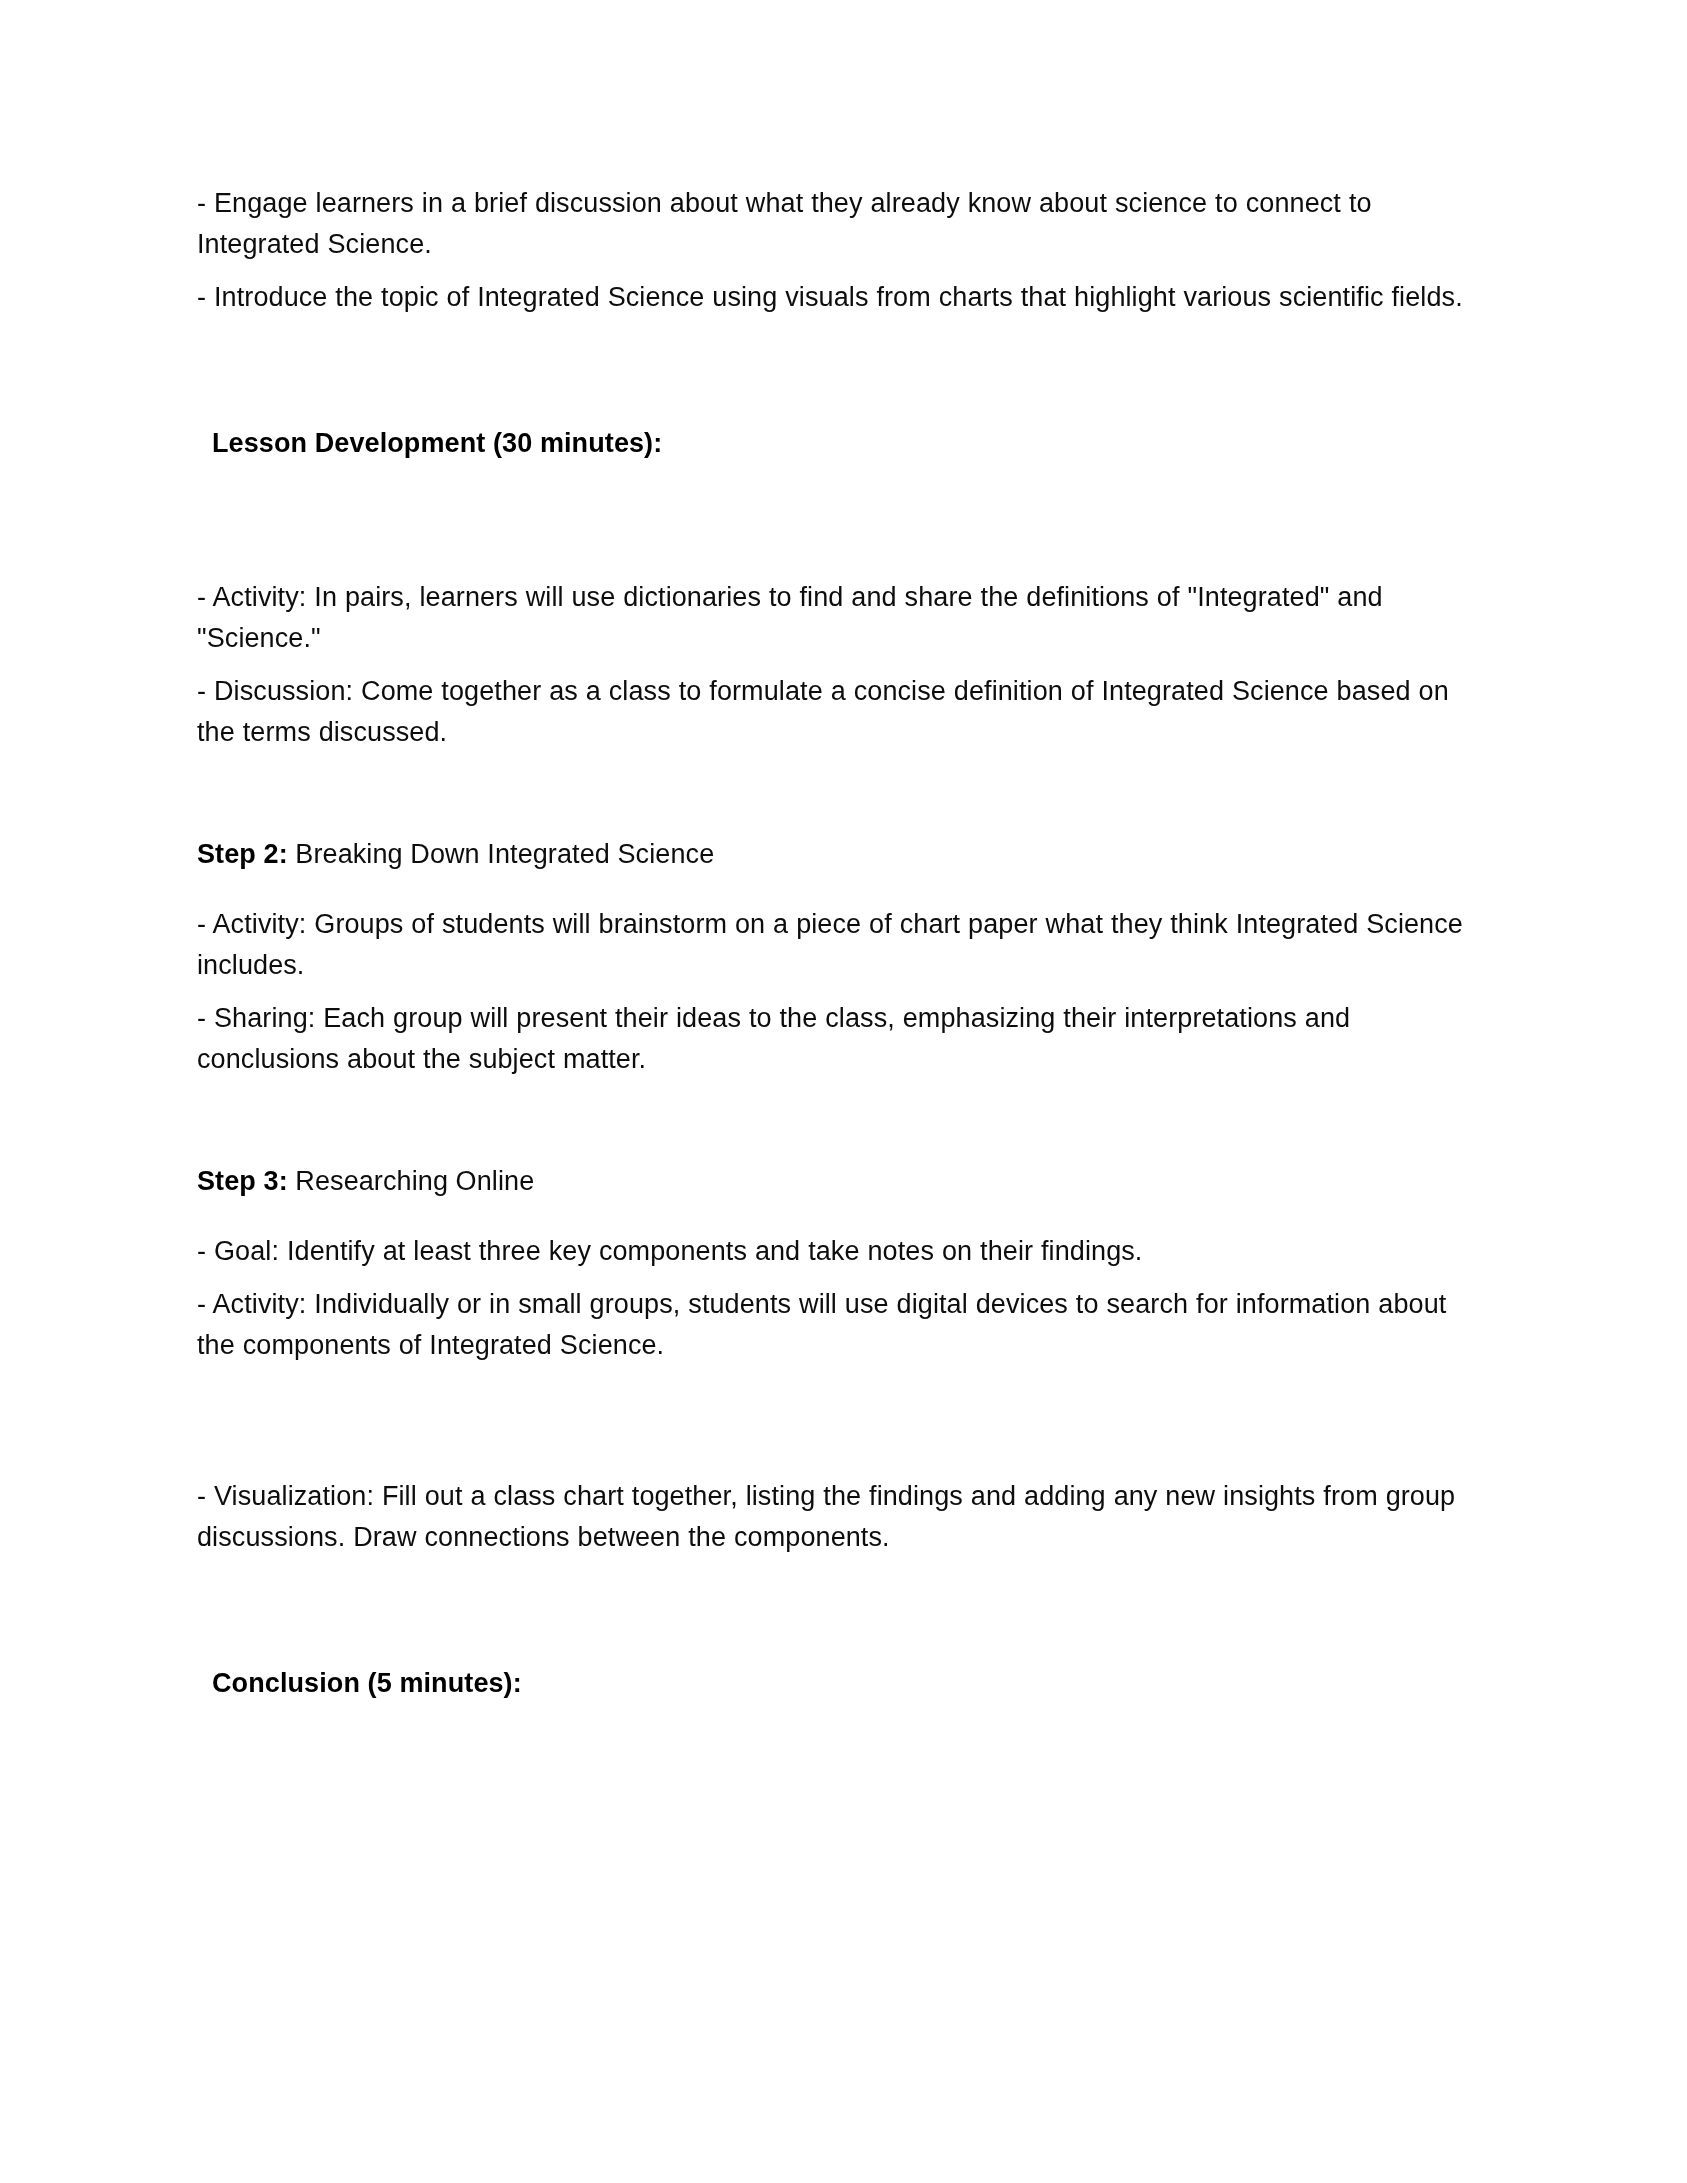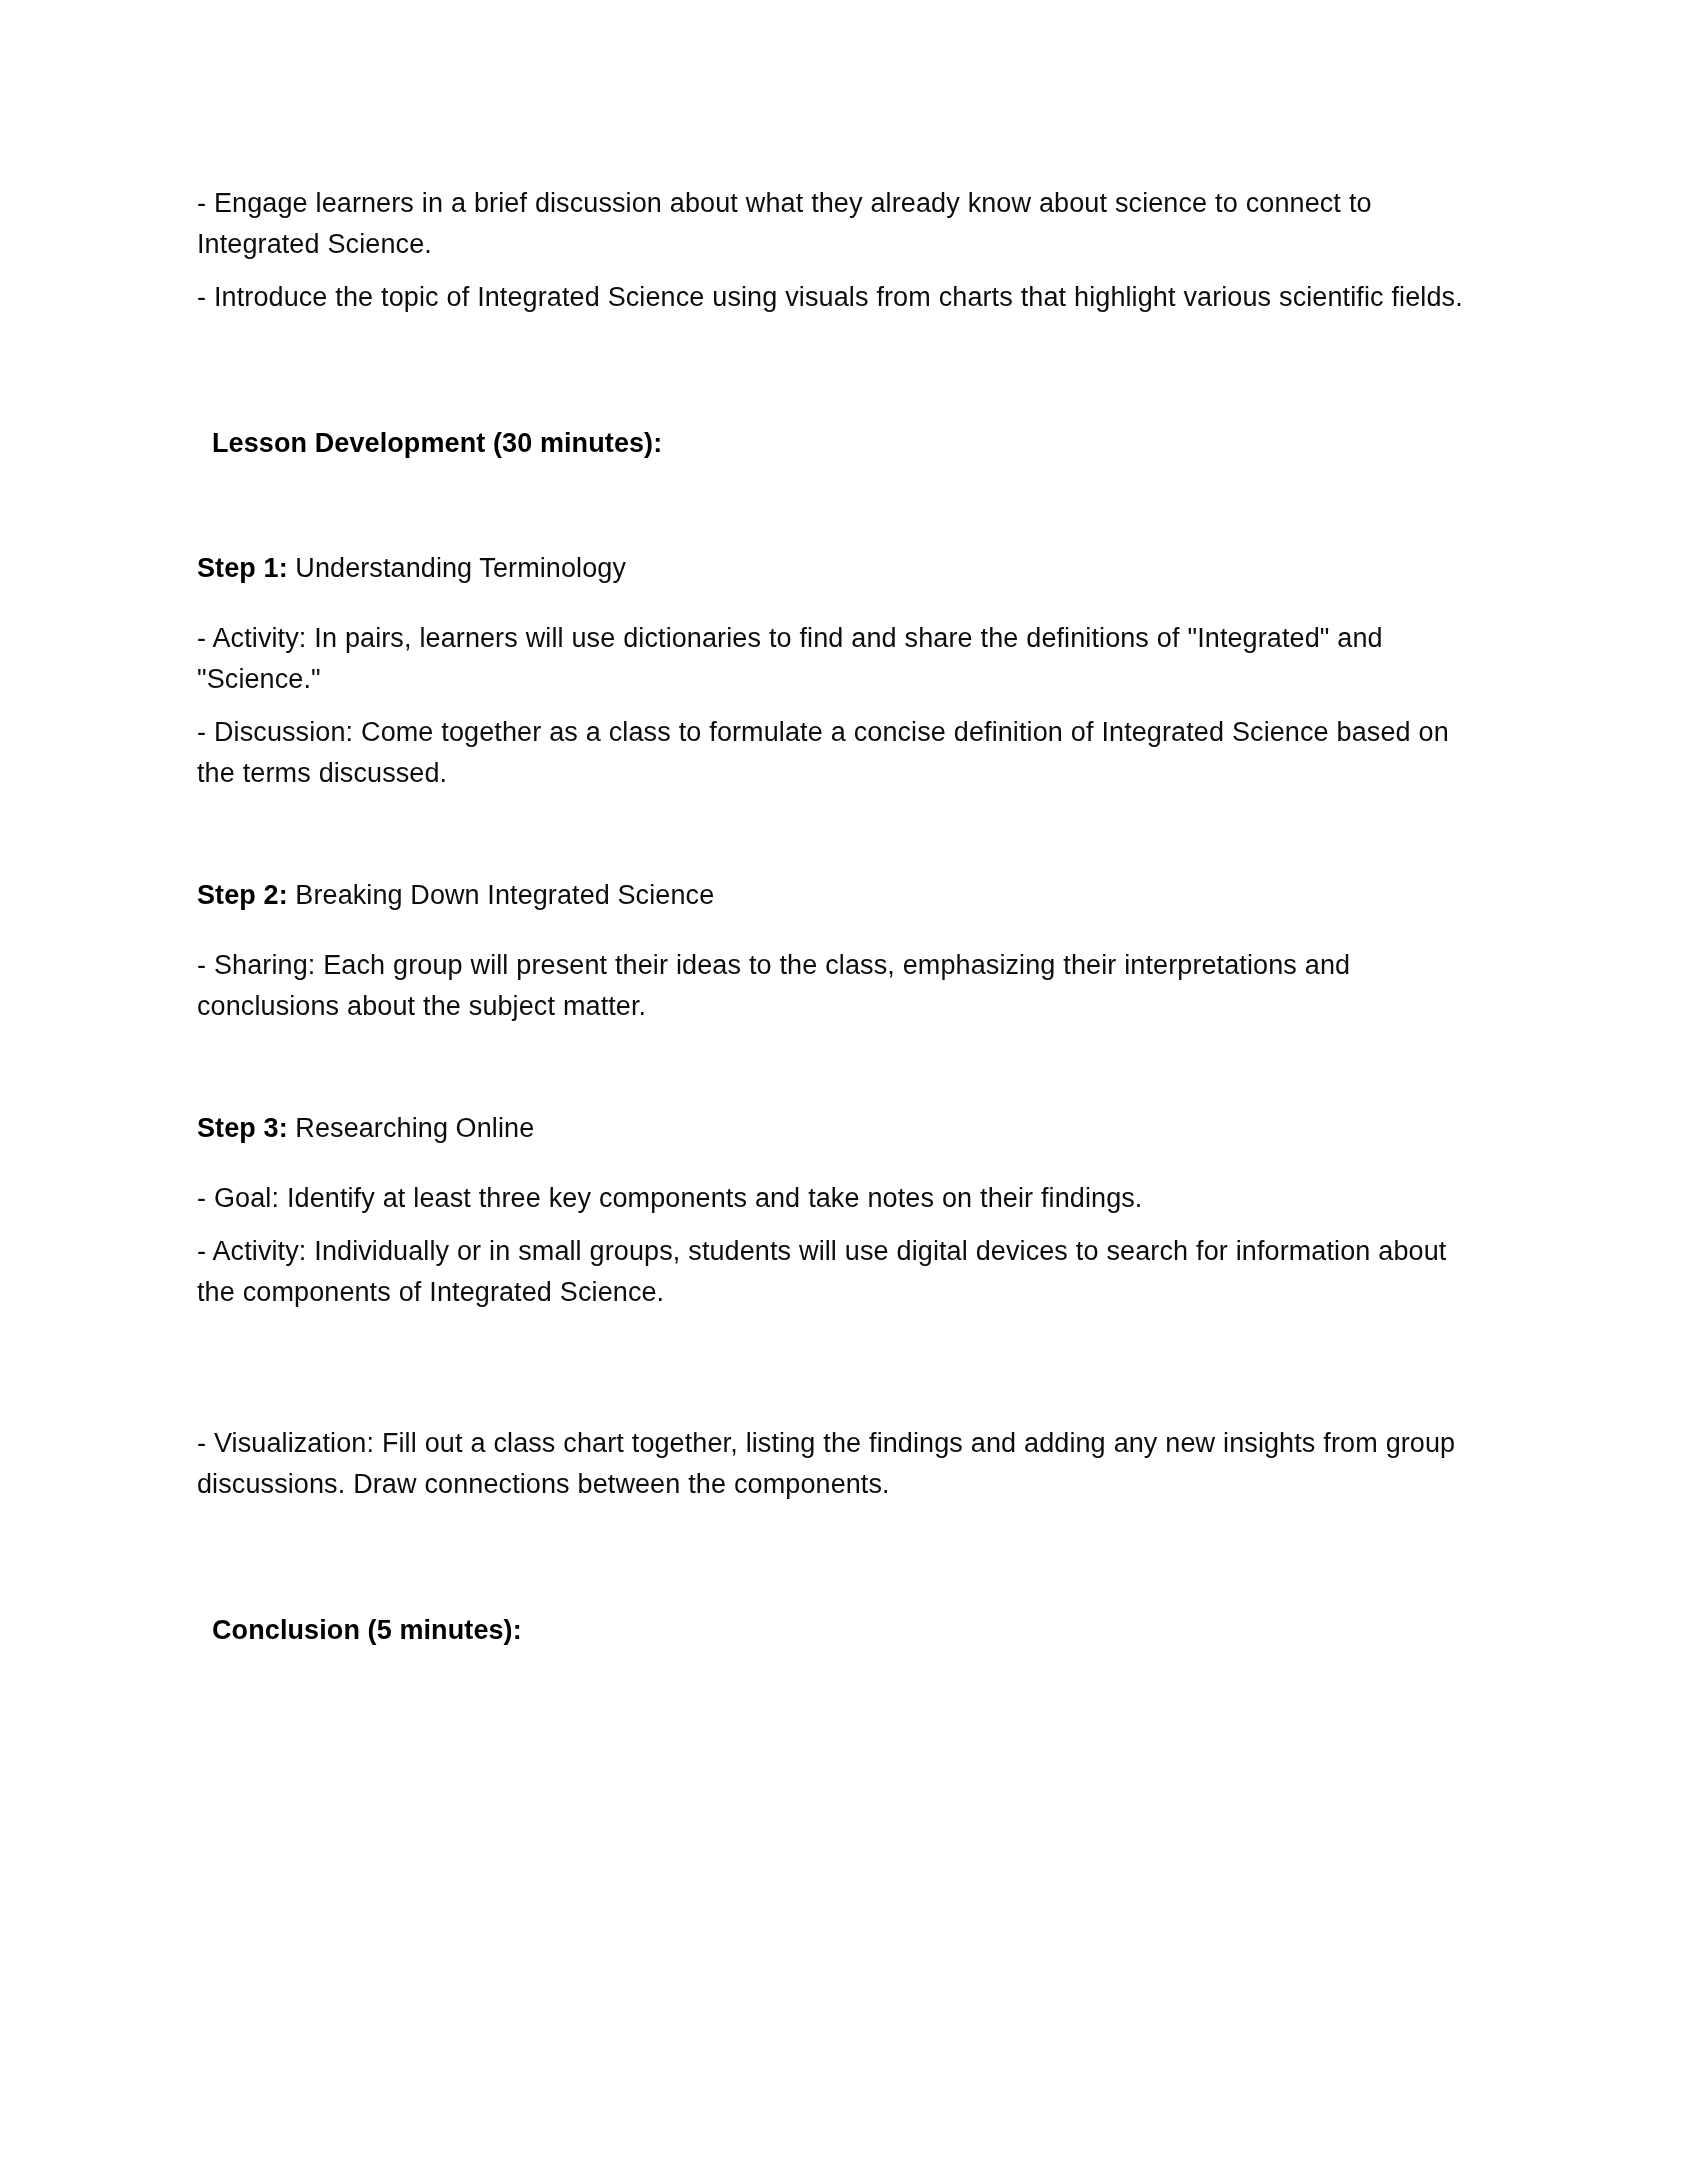--- a/index.html
+++ b/index.html
@@ -74,38 +74,36 @@
     <p class="para">- Engage learners in a brief discussion about what they already know about science to connect to Integrated Science.</p>
 
     <p class="para">- Introduce the topic of Integrated Science using visuals from charts that highlight various scientific fields.</p>
 
     <div class="gap-lg"></div>
 
     <p class="heading">Lesson Development (30 minutes):</p>
 
     <div class="gap-md"></div>
 
-    <p class="step-line">
-      <span class="lead">Step 1:</span><span class="rest"> Understanding Terminology</span>
-    </p>
 
     <div class="gap-xs"></div>
 
     <p class="para">- Activity: In pairs, learners will use dictionaries to find and share the definitions of "Integrated" and "Science."</p>
 
     <p class="para">- Discussion: Come together as a class to formulate a concise definition of Integrated Science based on the terms discussed.</p>
 
     <div class="gap-md"></div>
 
     <p class="step-line">
       <span class="lead">Step 2:</span><span class="rest"> Breaking Down Integrated Science</span>
     </p>
 
     <div class="gap-xs"></div>
 
+    <p class="para">- Activity: Groups of students will brainstorm on a piece of chart paper what they think Integrated Science includes.</p>
 
     <p class="para">- Sharing: Each group will present their ideas to the class, emphasizing their interpretations and conclusions about the subject matter.</p>
 
     <div class="gap-md"></div>
 
     <p class="step-line">
       <span class="lead">Step 3:</span><span class="rest"> Researching Online</span>
     </p>
 
     <div class="gap-xs"></div>

